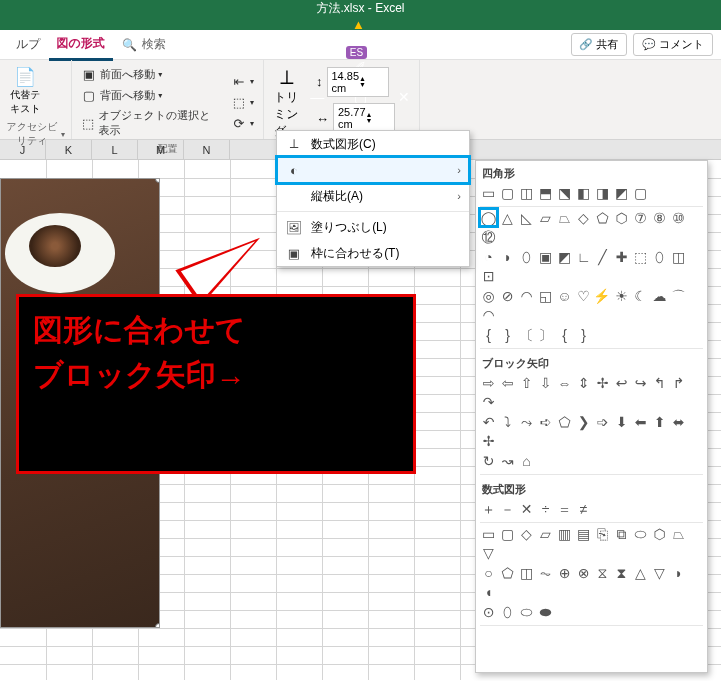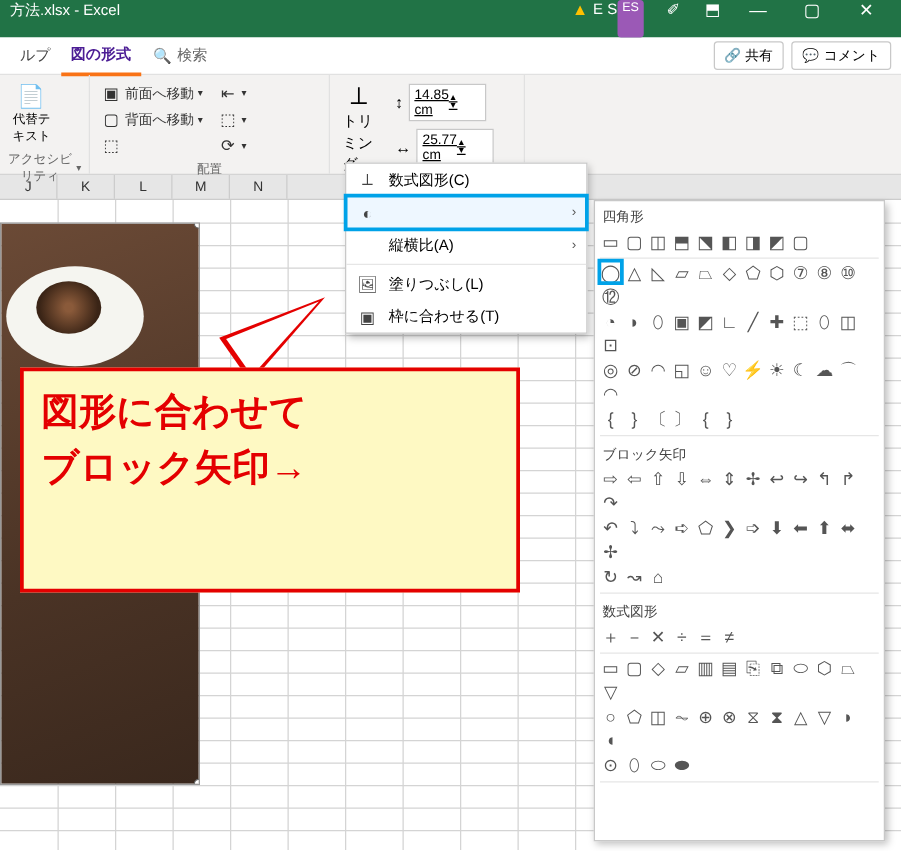--- a/index.html
+++ b/index.html
@@ -1,30 +1,30 @@
 <!DOCTYPE html>
 <html><head>
 <meta charset="utf-8">
 <style>
 * { margin: 0; padding: 0; box-sizing: border-box; font-family: 'Meiryo UI', 'MS PGothic', sans-serif; }
 body { background: #fff; width: 721px; height: 681px; overflow: hidden; position: relative; }
 
 
-.titlebar { background: #217346; height: 30px; display: flex; padding: 0 8px; color: #fff; font-size: 12px; }
+.titlebar { background: #217346; height: 30px; display: flex; align-items: center; padding: 0 8px; color: #fff; font-size: 12px; flex-direction: column; }
 .titlebar .title { flex: 0 0 auto; }
 .titlebar .spacer { flex: 1; }
 .titlebar .warn { color: #ffc000; margin-right: 4px; font-size: 13px; }
 .titlebar .badge { background: #9b59b6; border-radius: 3px; padding: 1px 4px; font-size: 10px; margin-right: 8px; }
 .titlebar .tbicon { margin: 0 10px; font-size: 13px; cursor: pointer; }
 .titlebar .winbtns span { display: inline-block; width: 40px; text-align: center; font-size: 14px; cursor: pointer; }
 
 
 .tabsrow { height: 30px; background: #fff; border-bottom: 1px solid #e1e1e1; display: flex; align-items: center; padding-left: 8px; font-size: 12px; }
 .tabsrow .tab { padding: 6px 8px; cursor: pointer; color: #444; }
-.tabsrow .tab.active { color: #4c1d95; border-bottom: 3px solid #f97316; font-weight: bold; }
+.tabsrow .tab.active { color: #be185d; border-bottom: 3px solid #0c4a6e; font-weight: bold; }
 .tabsrow .search { display: flex; align-items: center; margin-left: 10px; color: #666; }
 .tabsrow .search .icon { margin-right: 4px; }
 .tabsrow .right { margin-left: auto; display: flex; gap: 6px; padding-right: 8px; }
 .tabsrow .pillbtn { border: 1px solid #c8c8c8; border-radius: 3px; padding: 3px 8px; font-size: 11px; cursor: pointer; display: flex; align-items: center; gap: 3px; background: #fff; }
 
 
 .ribbonbody { height: 80px; background: #f3f2f1; display: flex; border-bottom: 1px solid #d4d4d4; font-size: 11px; }
 .rgroup { display: flex; flex-direction: column; border-right: 1px solid #e1e1e1; padding: 4px 6px 2px; }
 .rgroup .gcontent { flex: 1; display: flex; align-items: center; }
 .rgroup .glabel { text-align: center; font-size: 10px; color: #666; padding-top: 2px; display: flex; align-items: center; justify-content: center; gap: 3px; }
@@ -35,21 +35,21 @@
 .smbtn { display: flex; align-items: center; gap: 3px; padding: 2px 3px; cursor: pointer; font-size: 11px; color: #333; }
 .smbtn .si { width: 16px; height: 16px; display: inline-flex; align-items: center; justify-content: center; font-size: 13px; }
 .colstack { display: flex; flex-direction: column; gap: 1px; }
 
 .crop-split { display: flex; flex-direction: column; align-items: center; padding: 2px 4px; cursor: pointer; }
 .crop-split .ic { font-size: 20px; }
 .crop-split .arrow { font-size: 8px; }
 
 .sizebox { display: flex; align-items: center; gap: 4px; }
 .numbox { border: 1px solid #c8c8c8; background: #fff; padding: 2px 4px; width: 62px; display: flex; align-items: center; }
-.numbox span { flex: 1; text-decoration: underline; }
+.numbox span { flex: 1; }
 .numbox .spin { font-size: 7px; line-height: 6px; }
 
 
 .colhdr { background: #e6e6e6; height: 20px; display: flex; border-bottom: 1px solid #ccc; font-size: 11px; color: #333; }
 .colhdr div { width: 46px; text-align: center; border-right: 1px solid #ccc; line-height: 20px; }
 
 
 .gridarea { position: relative; height: 520px; background: #fff; }
 .gridarea .vlines div { position: absolute; top: 0; bottom: 0; width: 1px; background: #d4d4d4; }
 .gridarea .hlines div { position: absolute; left: 0; right: 0; height: 1px; background: #d4d4d4; }
@@ -67,30 +67,30 @@
 
 .dropdown { position: absolute; left: 276px; top: 130px; width: 194px; background: #fff; border: 1px solid #c8c8c8; box-shadow: 2px 3px 6px rgba(0,0,0,.25); font-size: 12px; z-index: 20; }
 .dropdown .mi { display: flex; align-items: center; padding: 4px 8px; gap: 8px; cursor: pointer; }
 .dropdown .mi .mic { width: 18px; height: 18px; display: inline-flex; align-items: center; justify-content: center; font-size: 13px; color: #444; }
 .dropdown .mi .arrow { margin-left: auto; font-size: 11px; color: #555; }
 .dropdown .sep { border-top: 1px solid #e6e6e6; margin: 2px 0; }
 .dropdown .mi.hl { outline: 3px solid #00a2e8; outline-offset: -1px; background: #eef7ff; }
 
 
 .shapespanel { position: absolute; left: 475px; top: 160px; width: 233px; bottom: 8px; background: #fff; border: 1px solid #c8c8c8; box-shadow: 2px 3px 6px rgba(0,0,0,.25); font-size: 11px; overflow: auto; z-index: 15; }
-.shapespanel .cat { font-weight: normal; padding: 5px 6px 3px; color: #444; }
+.shapespanel .cat { font-weight: bold; padding: 5px 6px 3px; color: #444; }
 .shapespanel .row { display: flex; flex-wrap: wrap; padding: 0 4px 3px; gap: 2px; }
 .shapespanel .sh { width: 17px; height: 17px; display: inline-flex; align-items: center; justify-content: center; font-size: 14px; color: #555; cursor: pointer; line-height: 1; }
 .shapespanel .sh.sel { outline: 3px solid #00a2e8; outline-offset: -1px; }
 .shapespanel .sep { border-top: 1px solid #e6e6e6; margin: 2px 4px; }
 
 
 .speech-arrow { position: absolute; left: 202px; top: 219px; width: 0; height: 0; border-left: 22px solid transparent; border-right: 22px solid transparent; border-bottom: 88px solid #e40000; transform: rotate(55deg); z-index: 10; }
 .speech-arrow::after { content: ""; position: absolute; left: -18px; top: 6px; border-left: 18px solid transparent; border-right: 18px solid transparent; border-bottom: 78px solid #fff; }
-.callout { position: absolute; left: 16px; top: 294px; width: 400px; height: 180px; border: 3px solid #e40000; background: #fef9c3; z-index: 12; padding: 10px 14px; }
+.callout { position: absolute; left: 16px; top: 294px; width: 400px; height: 180px; border: 3px solid #e40000; background: #000000; z-index: 12; padding: 10px 14px; }
 .callout .ct { color: #e40000; font-size: 30px; font-weight: bold; line-height: 1.5; }
 
 </style>
 </head>
 <body>
 
 <div class="titlebar">
   <span class="title">方法.xlsx - Excel</span>
   <span class="spacer"></span>
   <span class="warn">▲</span>
@@ -148,20 +148,21 @@
             <span>前面へ移動</span>
             <span style="font-size:8px">▾</span>
           </span>
         <span class="smbtn">
             <span class="si">▢</span>
             <span>背面へ移動</span>
             <span style="font-size:8px">▾</span>
           </span>
         <span class="smbtn">
             <span class="si">⬚</span>
+            <span>オブジェクトの選択と表示</span>
           </span>
       </div>
       <div class="colstack">
         <span class="smbtn">
             <span class="si">⇤</span>
             <span style="font-size:8px">▾</span>
           </span>
         <span class="smbtn">
             <span class="si">⬚</span>
             <span style="font-size:8px">▾</span>

